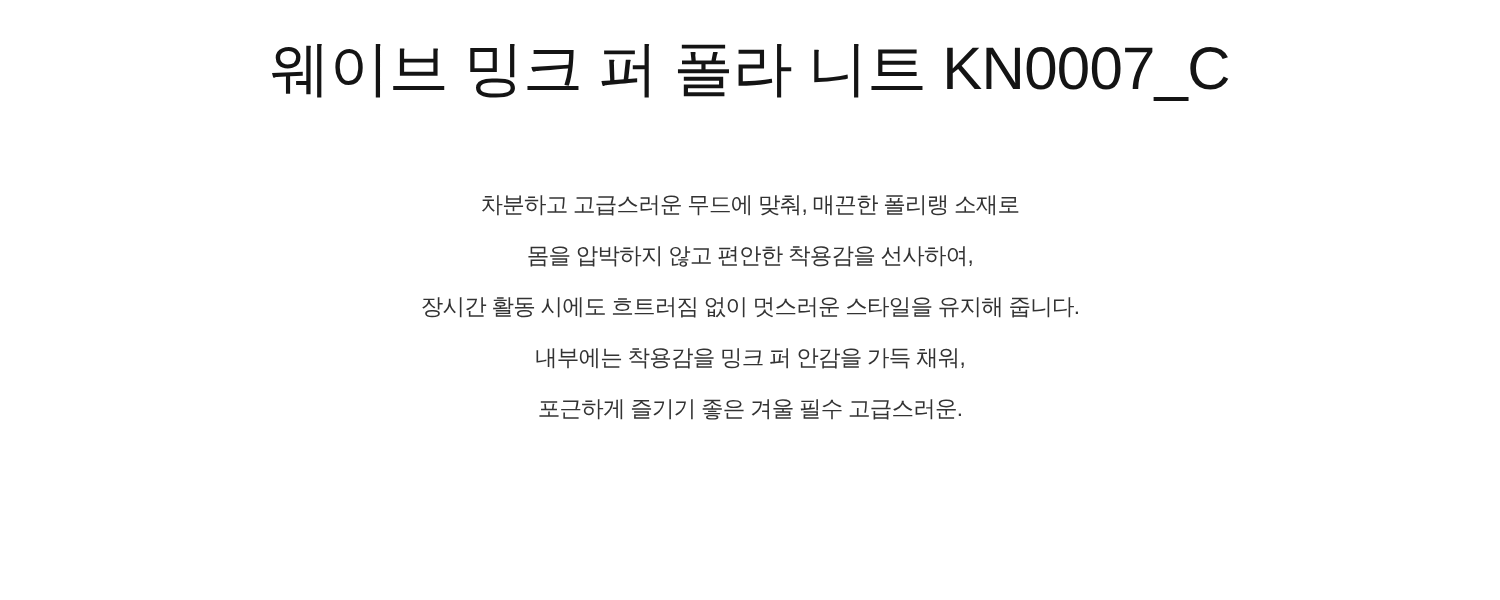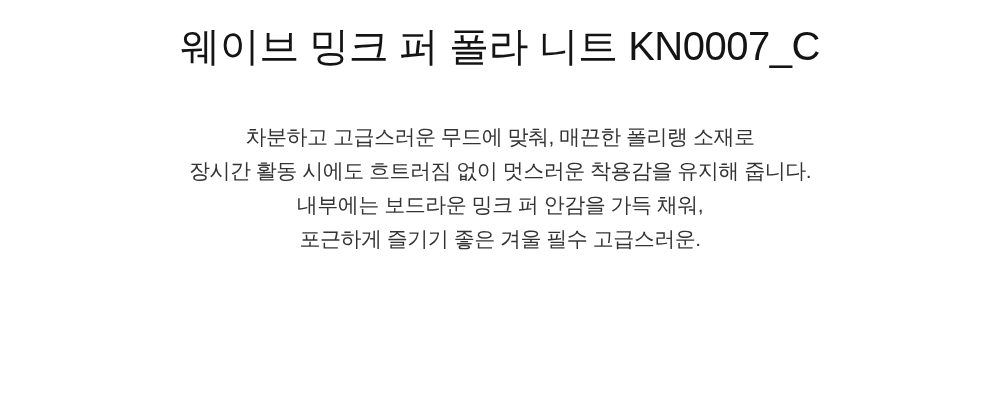--- a/index.html
+++ b/index.html
@@ -26,33 +26,34 @@
     line-height: 44px;
     font-weight: 300;
     letter-spacing: -0.5px;
     text-align: center;
     color: var(--title-color);
   }
   .product-description {
     margin-top: 52px;
   }
   .product-description p {
-    font-size: 21px;
+    font-size: 15px;
     line-height: 34px;
     font-weight: 400;
     letter-spacing: -0.5px;
     text-align: center;
     color: var(--body-color);
   }
 </style>
 </head>
 <body>
 
 <div class="page">
   <h1 class="product-title">웨이브 밍크 퍼 폴라 니트 KN0007_C</h1>
 
   <div class="product-description">
     <p>차분하고 고급스러운 무드에 맞춰, 매끈한 폴리랭 소재로</p>
-    <p>장시간 활동 시에도 흐트러짐 없이 멋스러운 착용감을 유지해 줍니다.</p>
-    <p>내부에는 보드라운 밍크 퍼 안감을 가득 채워,</p>
+    <p>몸을 압박하지 않고 편안한 착용감을 선사하여,</p>
+    <p>장시간 활동 시에도 흐트러짐 없이 멋스러운 스타일을 유지해 줍니다.</p>
+    <p>내부에는 착용감을 밍크 퍼 안감을 가득 채워,</p>
     <p>포근하게 즐기기 좋은 겨울 필수 고급스러운.</p>
   </div>
 </div>
 
 </body></html>

